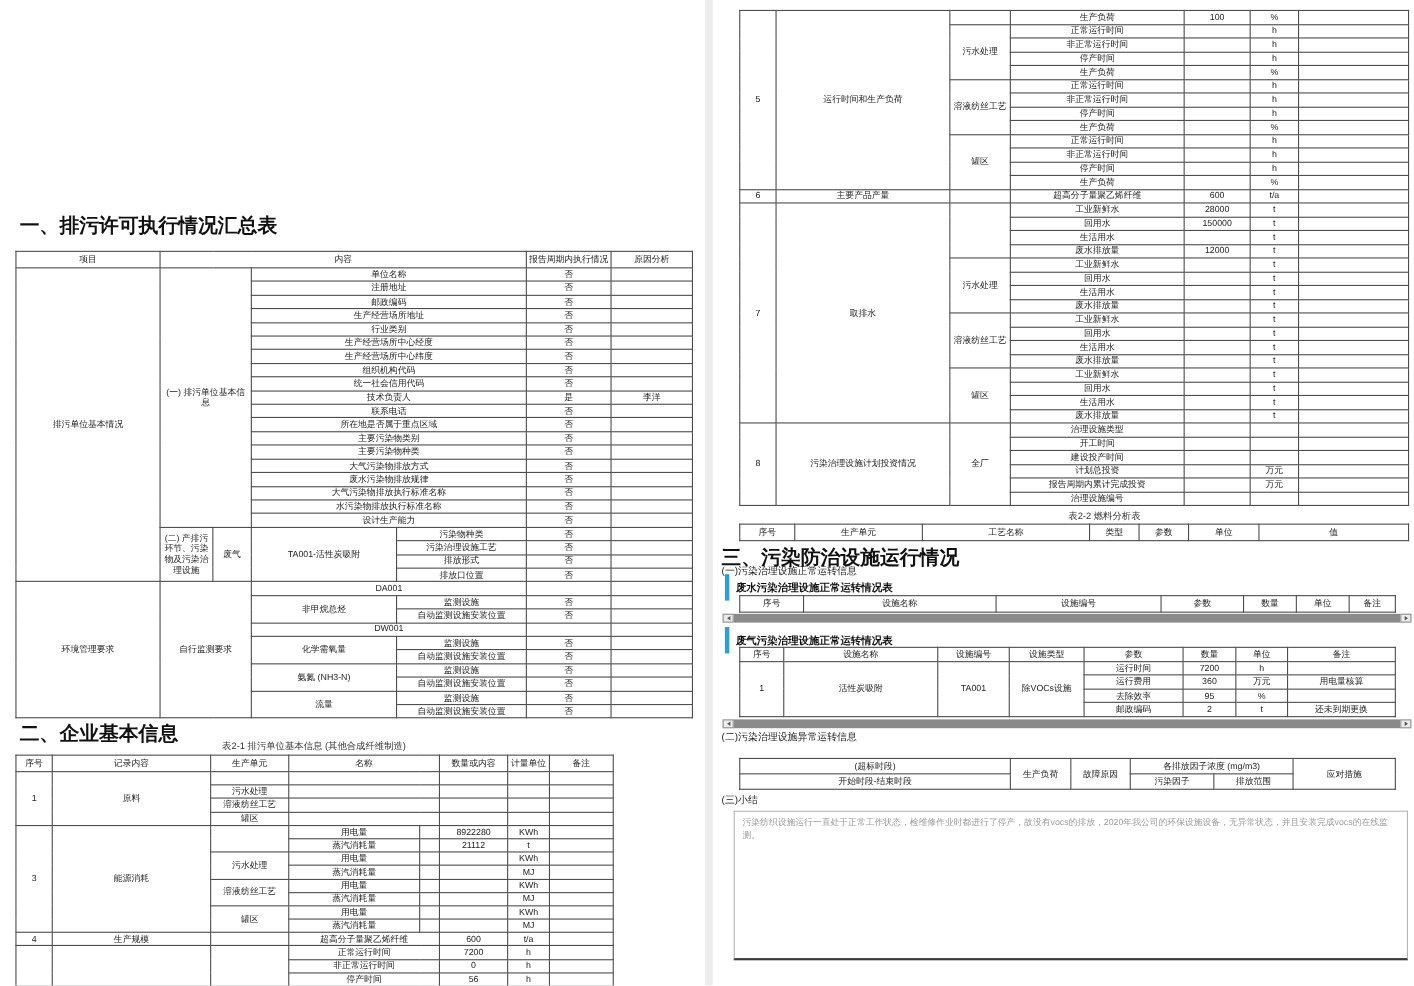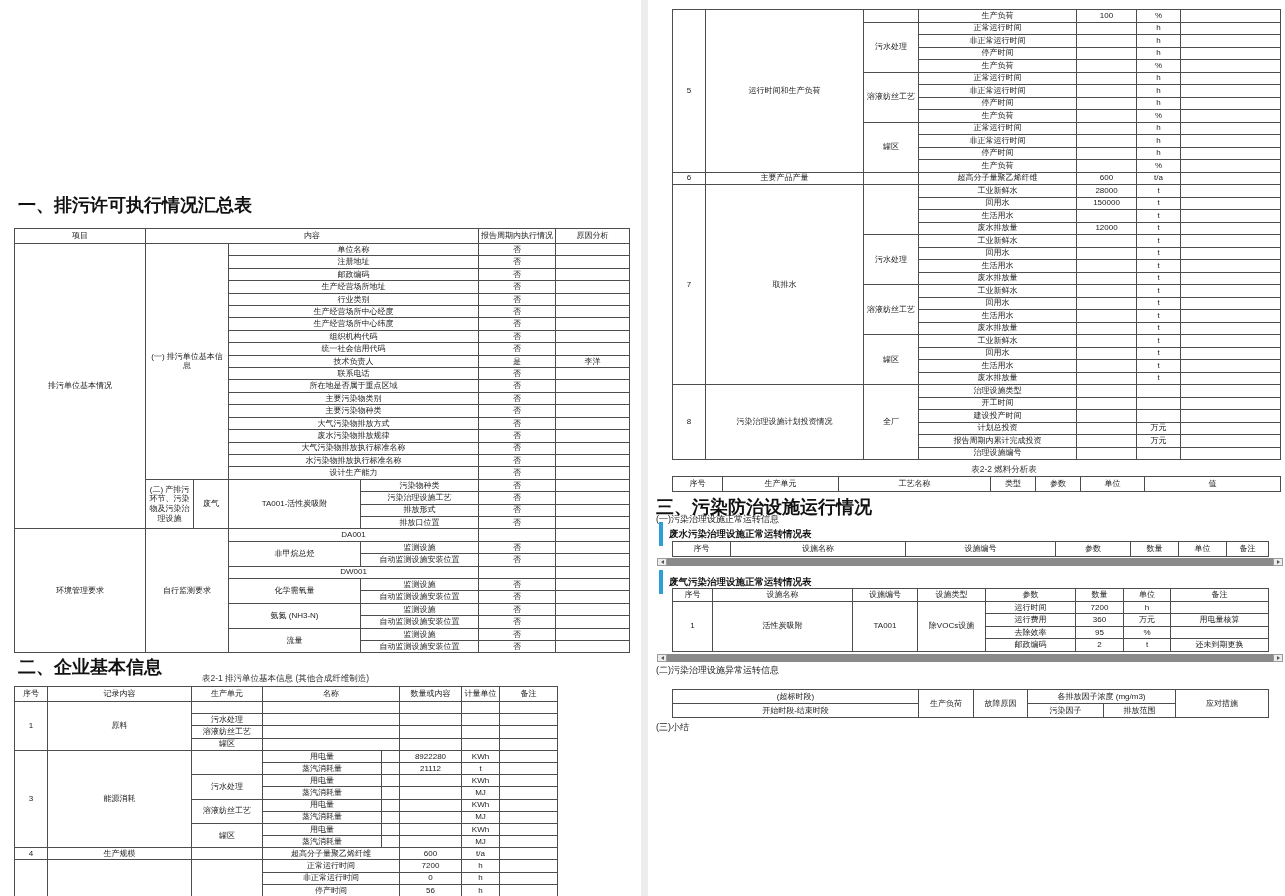--- a/index.html
+++ b/index.html
@@ -783,14 +783,15 @@
         </tr>
         <tr style="height: 14px;">
           <td>开始时段-结束时段</td>
           <td>污染因子</td>
           <td>排放范围</td>
         </tr>
       </tbody>
     </table>
 
   <div class="h-minor" style="left:656px;top:721px">(三)小结</div>
+  <div id="summary-box">污染纺织设施运行一直处于正常工作状态，检维修作业时都进行了停产，故没有vocs的排放，2020年我公司的环保设施设备，无异常状态，并且安装完成vocs的在线监测。</div>
 
 </div>
 
 </body></html>

